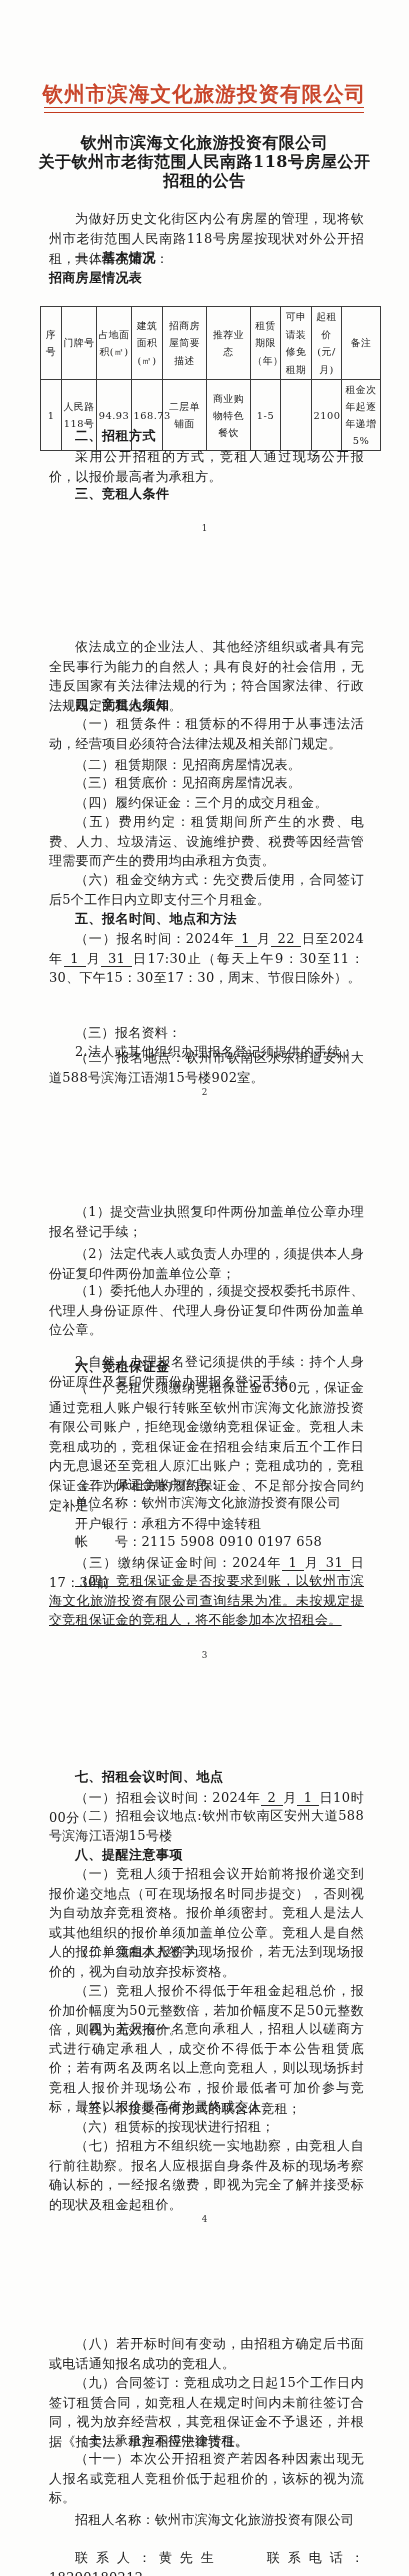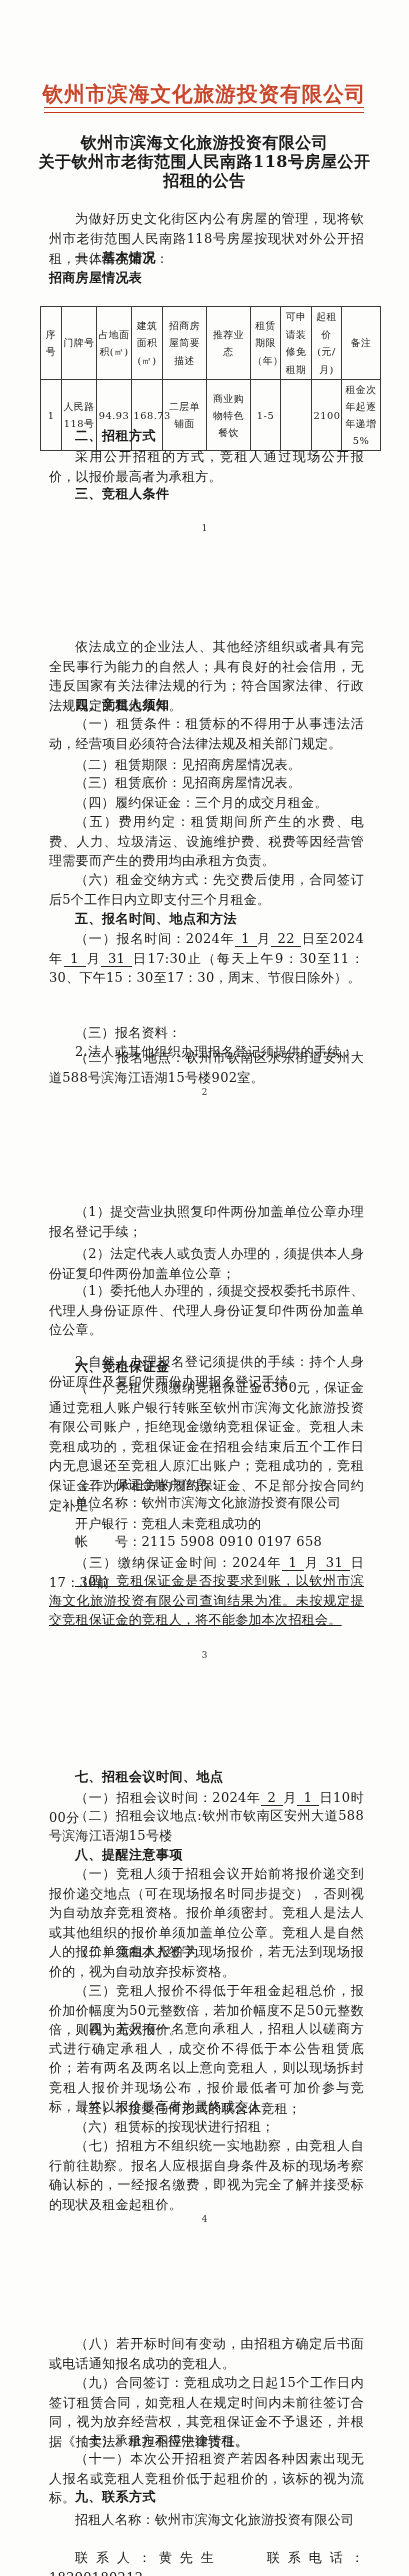--- a/index.html
+++ b/index.html
@@ -127,21 +127,21 @@
   <p class="pn" style="top:1087px;">2</p>
 
   <p class="p" style="top:1202px;">（1）提交营业执照复印件两份加盖单位公章办理报名登记手续；</p>
   <p class="p" style="top:1244px;">（2）法定代表人或负责人办理的，须提供本人身份证复印件两份加盖单位公章；</p>
   <p class="p" style="top:1281px;">（1）委托他人办理的，须提交授权委托书原件、代理人身份证原件、代理人身份证复印件两份加盖单位公章。</p>
   <p class="p" style="top:1352px;">2.自然人办理报名登记须提供的手续：持个人身份证原件及复印件两份办理报名登记手续。</p>
   <p class="p h" style="top:1357px;">六、竞租保证金</p>
   <p class="p" style="top:1378px;">（一）竞租人须缴纳竞租保证金6300元，保证金通过竞租人账户银行转账至钦州市滨海文化旅游投资有限公司账户，拒绝现金缴纳竞租保证金。竞租人未竞租成功的，竞租保证金在招租会结束后五个工作日内无息退还至竞租人原汇出账户；竞租成功的，竞租保证金作为承租方的履约保证金、不足部分按合同约定补足。</p>
   <p class="p" style="top:1475px;">（二）保证金账户信息：</p>
   <p class="p" style="top:1493px;">单位名称：钦州市滨海文化旅游投资有限公司</p>
-  <p class="p" style="top:1514px;">开户银行：竞租人未竞租成功的</p>
+  <p class="p" style="top:1514px;">开户银行：承租方不得中途转租</p>
   <p class="p" style="top:1532px;">帐　　号：2115 5908 0910 0197 658</p>
   <p class="p" style="top:1553px;">
     <span>（三）缴纳保证金时间：2024年</span><span class="u">1</span><span>月</span><span class="u">31</span><span>日17：30前</span>
   </p>
   <p class="p" style="top:1571px;text-decoration:underline;">（四）竞租保证金是否按要求到账，以钦州市滨海文化旅游投资有限公司查询结果为准。未按规定提交竞租保证金的竞租人，将不能参加本次招租会。</p>
   <p class="pn" style="top:1650px;">3</p>
 
   <p class="p h" style="top:1767px;">七、招租会议时间、地点</p>
   <p class="p" style="top:1788px;">
     <span>（一）招租会议时间：2024年</span><span class="u">2</span><span>月</span><span class="u">1</span><span>日10时00分</span>
@@ -154,20 +154,19 @@
   <p class="p" style="top:2019px;">（四）若只有一名意向承租人，招租人以磋商方式进行确定承租人，成交价不得低于本公告租赁底价；若有两名及两名以上意向竞租人，则以现场拆封竞租人报价并现场公布，报价最低者可加价参与竞标，最终以报价最高者为最终成交人。</p>
   <p class="p" style="top:2099px;">（五）不接受任何形式的联合体竞租；</p>
   <p class="p" style="top:2117px;">（六）租赁标的按现状进行招租；</p>
   <p class="p" style="top:2136px;">（七）招租方不组织统一实地勘察，由竞租人自行前往勘察。报名人应根据自身条件及标的现场考察确认标的，一经报名缴费，即视为完全了解并接受标的现状及租金起租价。</p>
   <p class="pn" style="top:2214px;">4</p>
 
   <p class="p" style="top:2334px;">（八）若开标时间有变动，由招租方确定后书面或电话通知报名成功的竞租人。</p>
   <p class="p" style="top:2373px;">（九）合同签订：竞租成功之日起15个工作日内签订租赁合同，如竞租人在规定时间内未前往签订合同，视为放弃经营权，其竞租保证金不予退还，并根据《拍卖法》承担相应法律责任。</p>
   <p class="p" style="top:2431px;">（十）承租方不得中途转租。</p>
   <p class="p" style="top:2449px;">（十一）本次公开招租资产若因各种因素出现无人报名或竞租人竞租价低于起租价的，该标的视为流标。</p>
-  <p class="p h" style="top:2487px;">九、联系方式</p>
   <p class="p" style="top:2510px;">招租人名称：钦州市滨海文化旅游投资有限公司</p>
   <p class="p" style="top:2548px;">
     <span style="margin-right:45px;">联系人：黄先生</span><span>联系电话：18290180212</span>
   </p>
 
 </div>
 
 
 </body></html>

